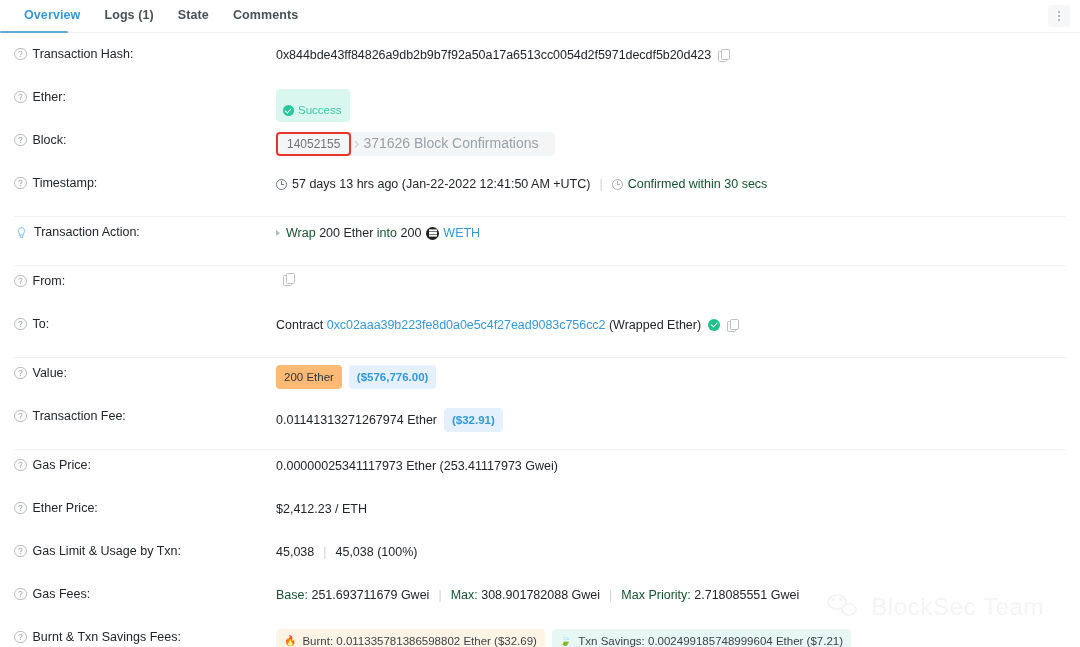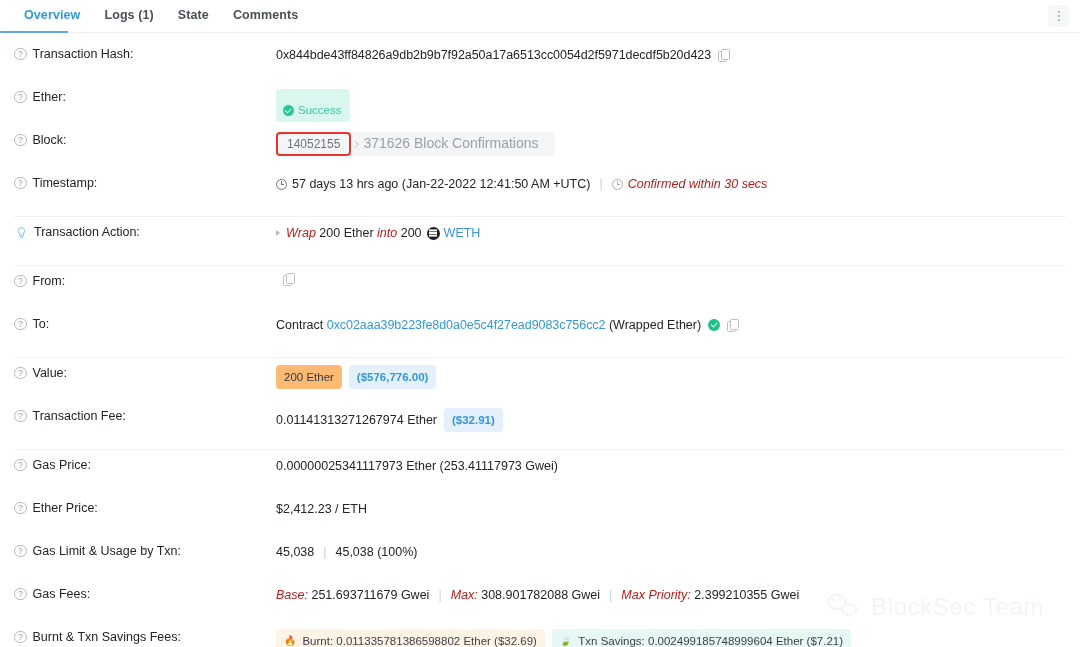--- a/index.html
+++ b/index.html
@@ -147,21 +147,21 @@
   .clock::after {
     content: "";
     position: absolute; left: 4px; top: 4.3px;
     width: 3px; height: 1.1px; background: #6c757d;
   }
   .clock.light { border-color: #a9b0b6; }
   .clock.light::before, .clock.light::after { background: #a9b0b6; }
 
   
   .link { color: #3498db; text-decoration: none; }
-  .muted { color: #b91c1c; font-style: italic; }
+  .muted { color: #14532d; }
   .dark { color: #212529; }
   .mono-ish { letter-spacing: -.05px; }
   .sep { color: #ced3d8; padding: 0 9px; }
 
   
   .badge {
     display: inline-flex;
     align-items: center;
     gap: 4px;
     border-radius: 4px;
@@ -506,21 +506,21 @@
         <span>Gas Fees:</span>
       </div>
       <div class="value">
         <span class="muted">Base:</span>&nbsp;
         <span>251.693711679 Gwei</span>
         <span class="sep">|</span>
         <span class="muted">Max:</span>&nbsp;
         <span>308.901782088 Gwei</span>
         <span class="sep">|</span>
         <span class="muted">Max Priority:</span>&nbsp;
-        <span>2.399210355 Gwei</span>
+        <span>2.718085551 Gwei</span>
       </div>
     </div>
 
     <div class="spacer-sm"></div>
 
     <div class="row">
       <div class="label">
         <span class="qmark">?</span>
         <span>Burnt &amp; Txn Savings Fees:</span>
       </div>

